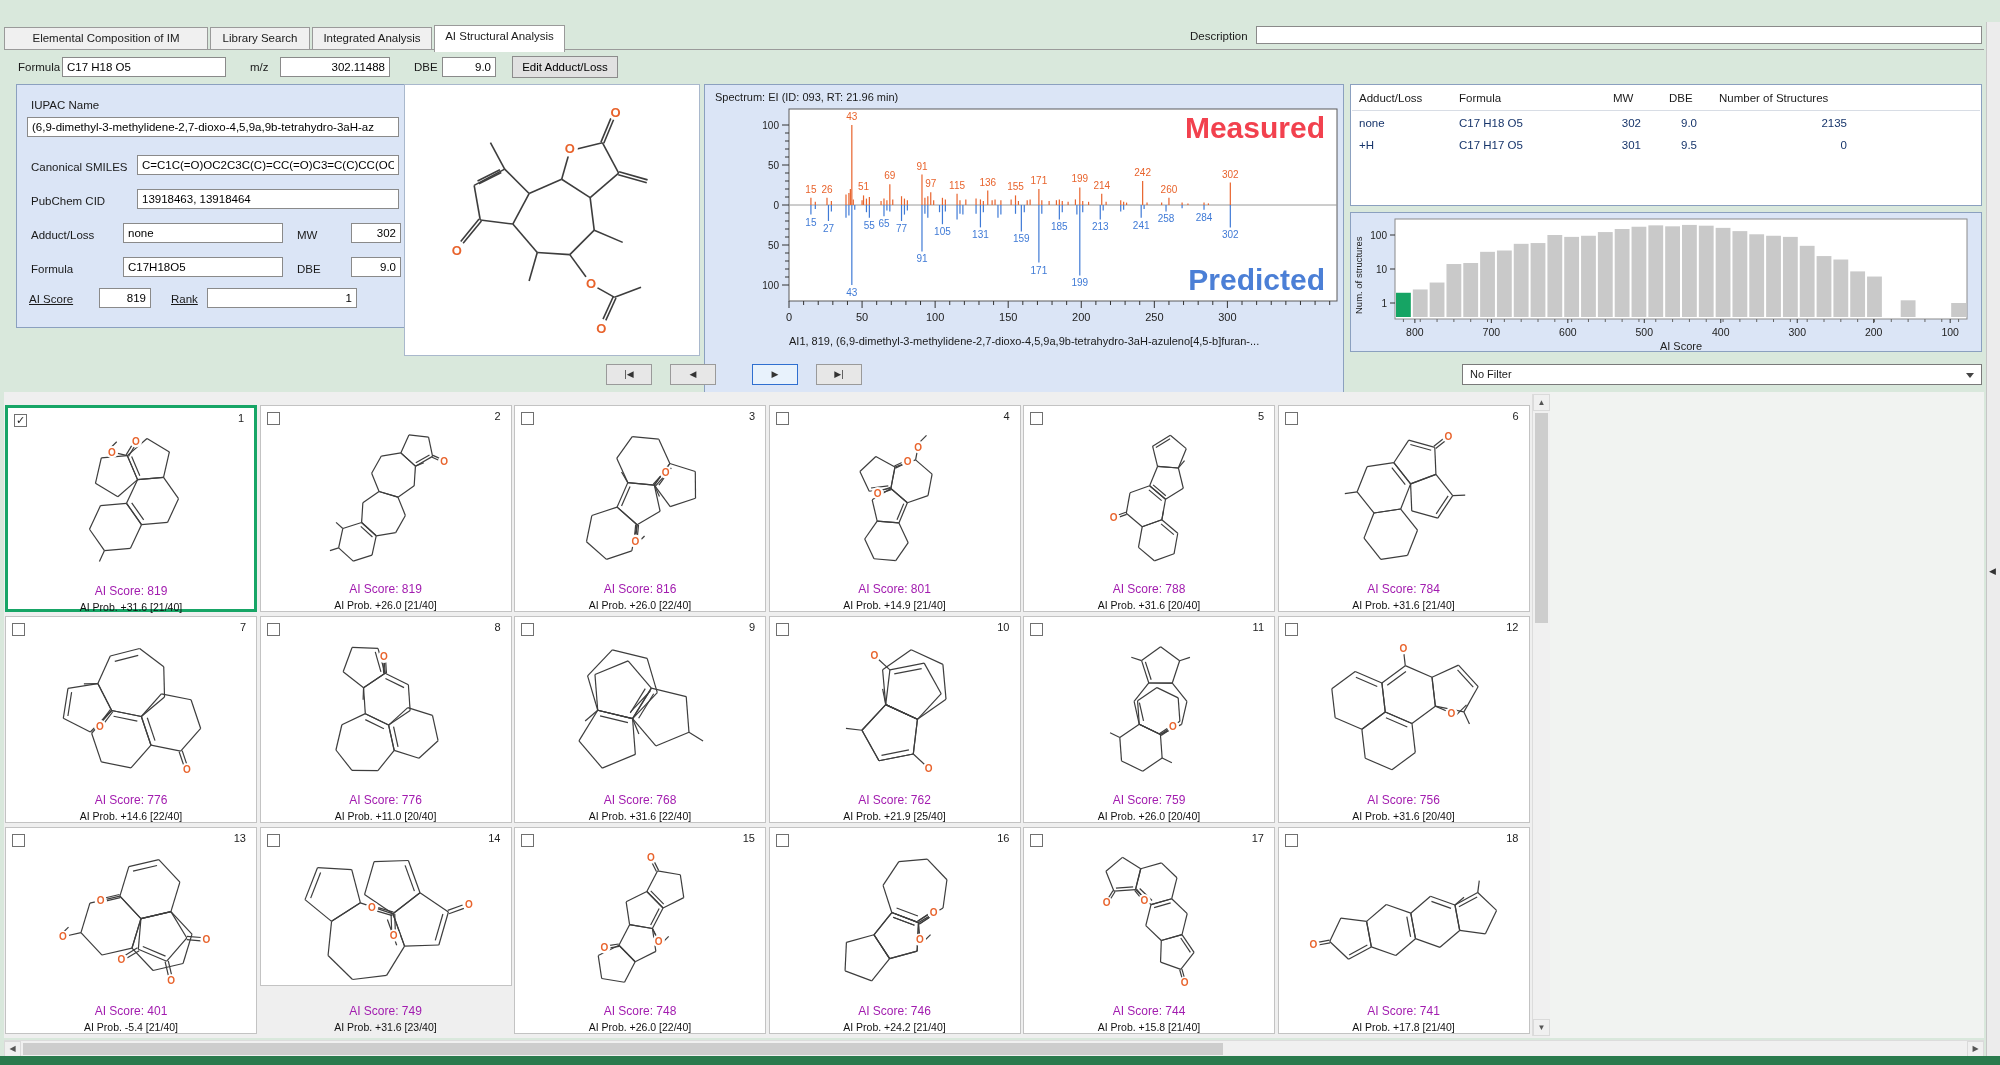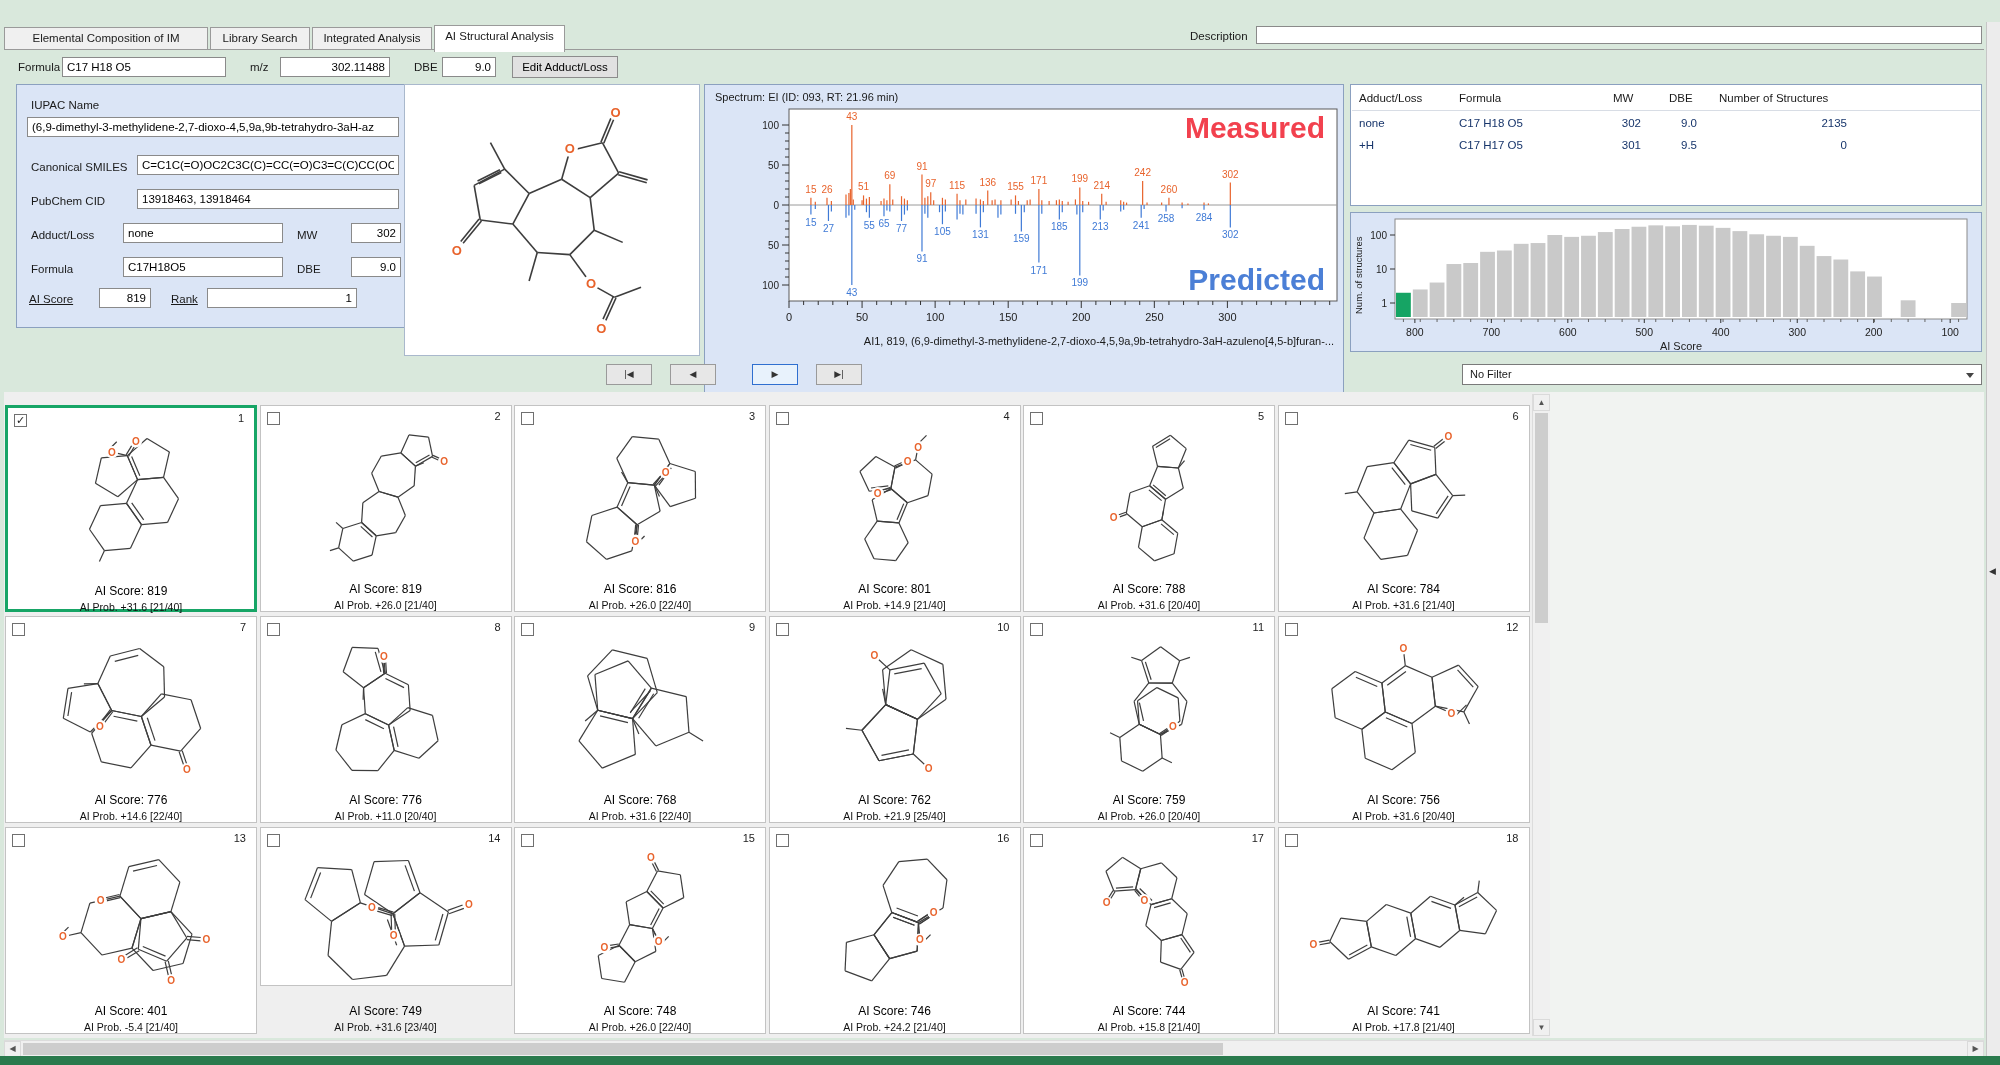--- a/index.html
+++ b/index.html
@@ -19,21 +19,21 @@
   .btn{position:absolute;background:#e1e1e1;border:1px solid #8c8c8c;box-sizing:border-box;
        font-size:11.5px;text-align:center;font-family:"Liberation Sans",sans-serif;}
   .navbtn{position:absolute;width:46px;height:21px;background:#e7e7e7;border:1px solid #9a9a9a;
        box-sizing:border-box;text-align:center;line-height:19px;font-size:9px;color:#333;}
   .navbtn.focused{border:1px solid #2f6fd0;background:#e8f2fc;}
   .card{position:absolute;background:#fff;border:1px solid #c3c3c3;box-sizing:border-box;}
   .card.selected{border:3px solid #17a566;}
   .cbx{position:absolute;left:6px;top:6px;width:13px;height:13px;background:#fff;
        border:1px solid #707070;box-sizing:border-box;font-size:11px;line-height:11px;text-align:center;color:#222;}
   .cardnum{position:absolute;right:10px;top:4px;font-size:11px;color:#222;}
-  .cscore{position:absolute;left:0;width:100%;text-align:center;font-size:12px;color:#000000;}
+  .cscore{position:absolute;left:0;width:100%;text-align:center;font-size:12px;color:#a21caf;}
   .cprob{position:absolute;left:0;width:100%;text-align:center;font-size:10.5px;color:#111;}
   .tcell{position:absolute;font-size:11.5px;white-space:nowrap;}
   .tval{color:#17356b;}
   .scrollpart{position:absolute;background:#f0f0f0;}
   .scrollarrow{position:absolute;background:#f0f0f0;border:1px solid #dadada;box-sizing:border-box;
        color:#555;font-size:8px;text-align:center;}
   .thumb{position:absolute;background:#cdcdcd;}
 </style>
 </head>
 <body>
@@ -120,21 +120,21 @@
           <circle cx="164.80973451327435" cy="63.76106194690266" r="8.06" fill="#fff"></circle>
           <text x="164.80973451327435" y="68.44106194690266" font-family="&quot;Liberation Sans&quot;,sans-serif" font-size="13px" font-weight="bold" fill="#e8632c" text-anchor="middle">O</text>
           <circle cx="210.60619469026548" cy="27.123893805309734" r="8.06" fill="#fff"></circle>
           <text x="210.60619469026548" y="31.803893805309734" font-family="&quot;Liberation Sans&quot;,sans-serif" font-size="13px" font-weight="bold" fill="#e8632c" text-anchor="middle">O</text>
           <circle cx="196.358407079646" cy="242.87610619469027" r="8.06" fill="#fff"></circle>
           <text x="196.358407079646" y="247.55610619469027" font-family="&quot;Liberation Sans&quot;,sans-serif" font-size="13px" font-weight="bold" fill="#e8632c" text-anchor="middle">O</text>
         </g>
       </svg>
   </div>
 
-  <div class="panel-blue" style="left:704px;top:84px;width:640px;height:335px;text-align:right;">
+  <div class="panel-blue" style="left:704px;top:84px;width:640px;height:335px;">
     <span class="lbl" style="left:10px;top:6px;font-size:11px;">Spectrum: EI (ID: 093, RT: 21.96 min)</span>
     <svg id="spec-svg" width="638" height="246" style="position:absolute;left:0;top:0;">
         <rect x="84" y="24" width="548" height="192" fill="#ffffff" stroke="#5a5a5a" stroke-width="1"></rect>
         <line x1="77" y1="200" x2="84" y2="200" stroke="#333" stroke-width="1"></line>
         <text x="74" y="203.5" font-family="&quot;Liberation Sans&quot;,sans-serif" font-size="10px" fill="#222" text-anchor="end">100</text>
         <line x1="80" y1="192" x2="84" y2="192" stroke="#333" stroke-width="1"></line>
         <line x1="80" y1="184" x2="84" y2="184" stroke="#333" stroke-width="1"></line>
         <line x1="80" y1="176" x2="84" y2="176" stroke="#333" stroke-width="1"></line>
         <line x1="80" y1="168" x2="84" y2="168" stroke="#333" stroke-width="1"></line>
         <line x1="77" y1="160" x2="84" y2="160" stroke="#333" stroke-width="1"></line>

